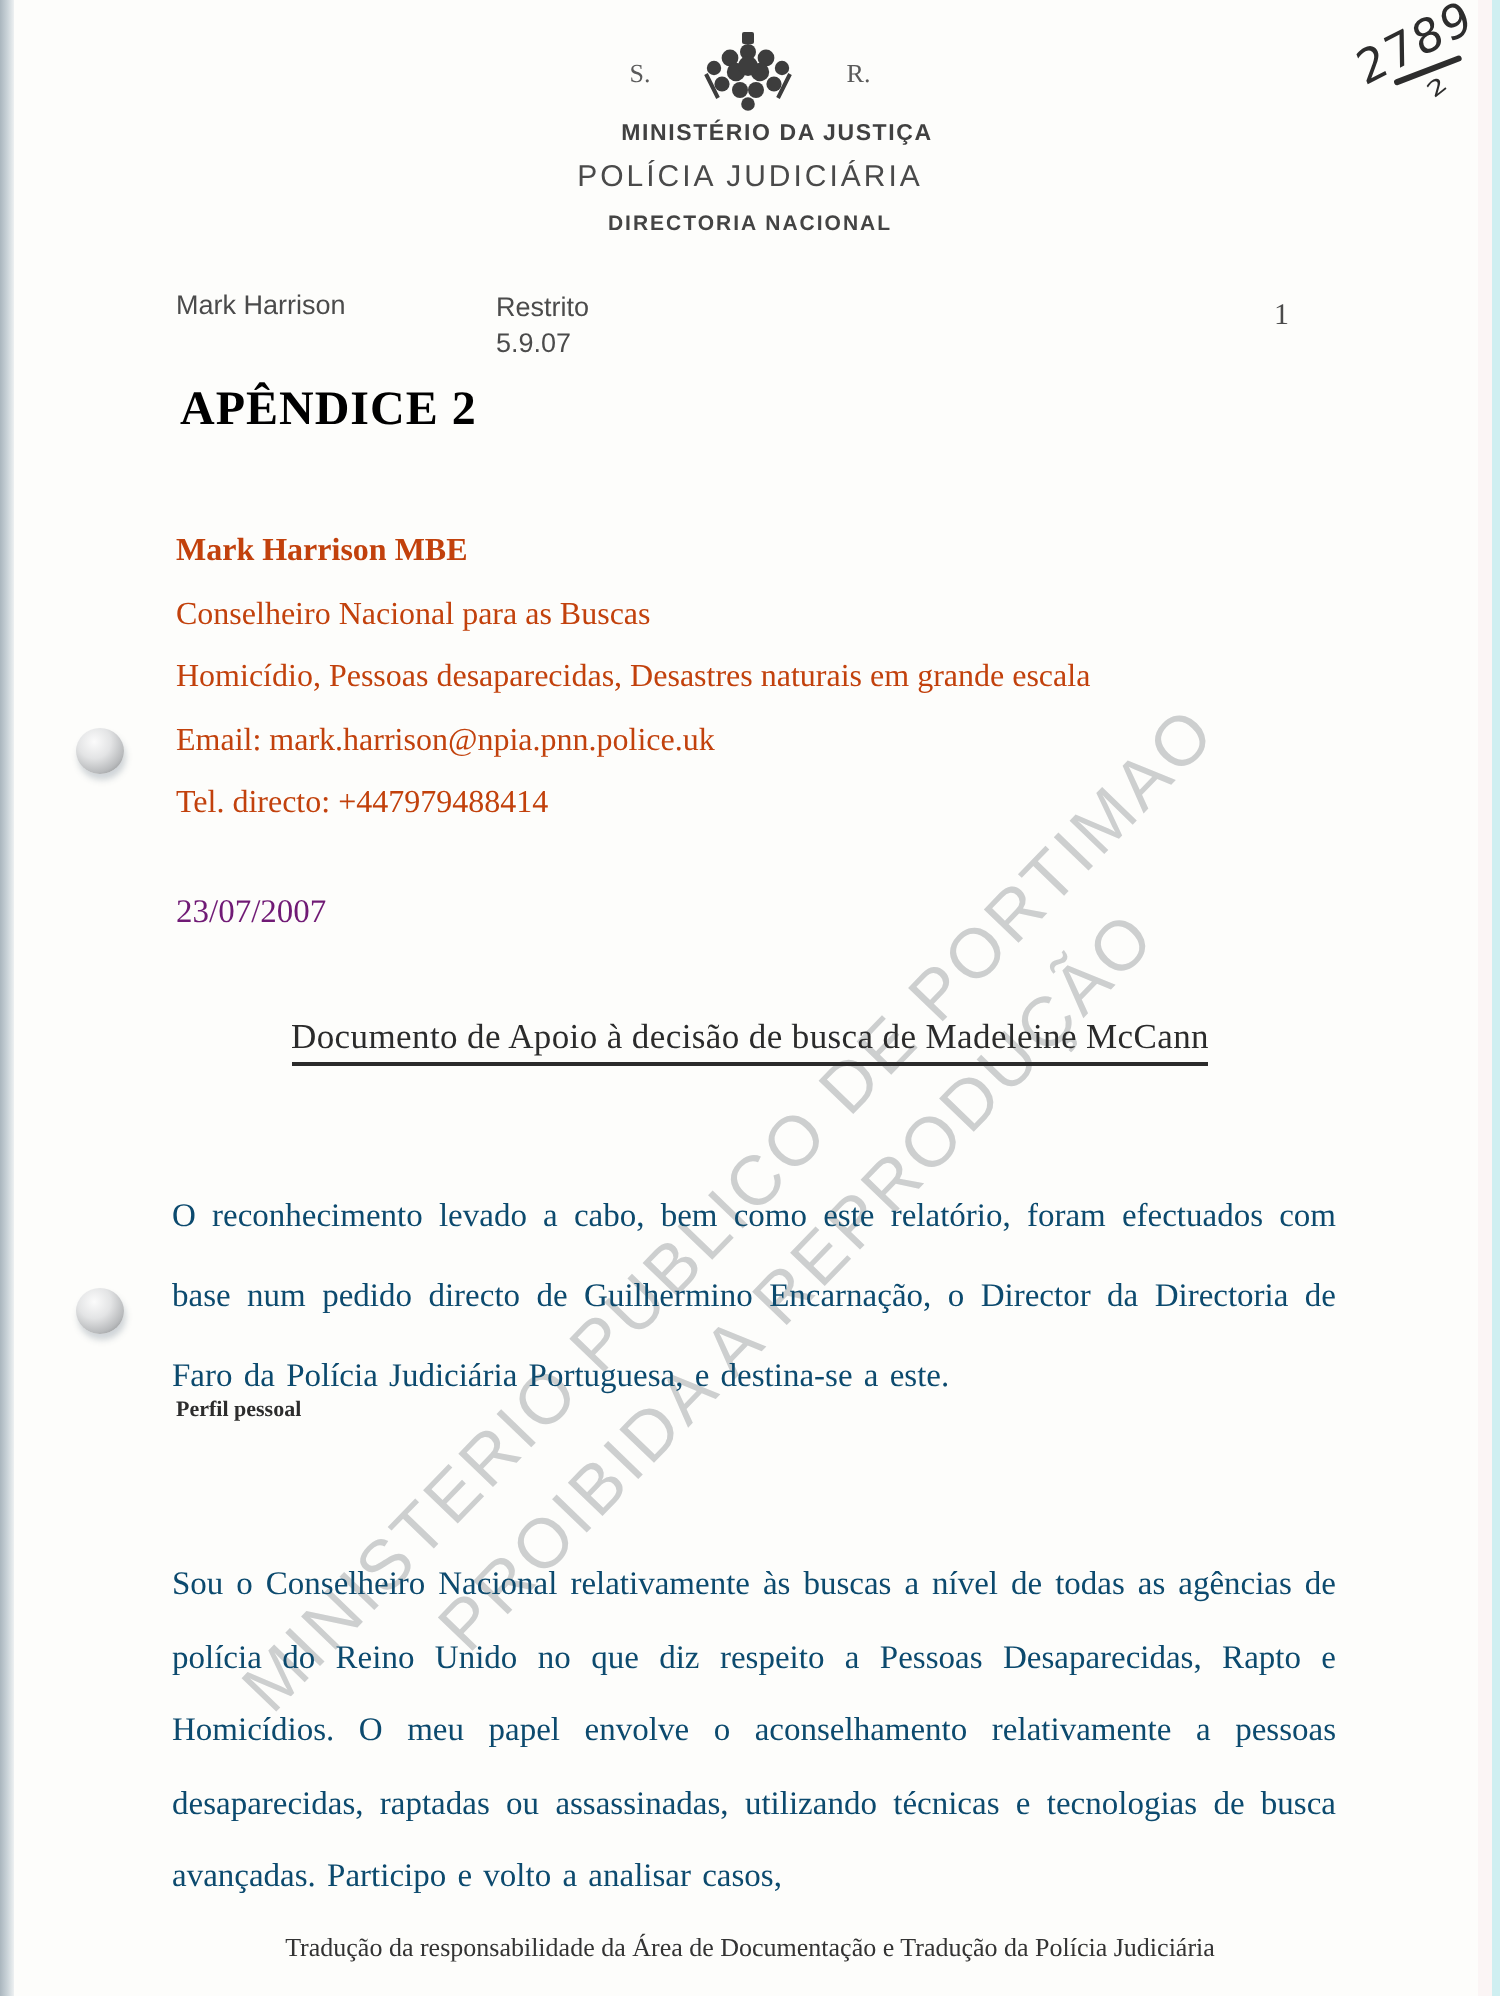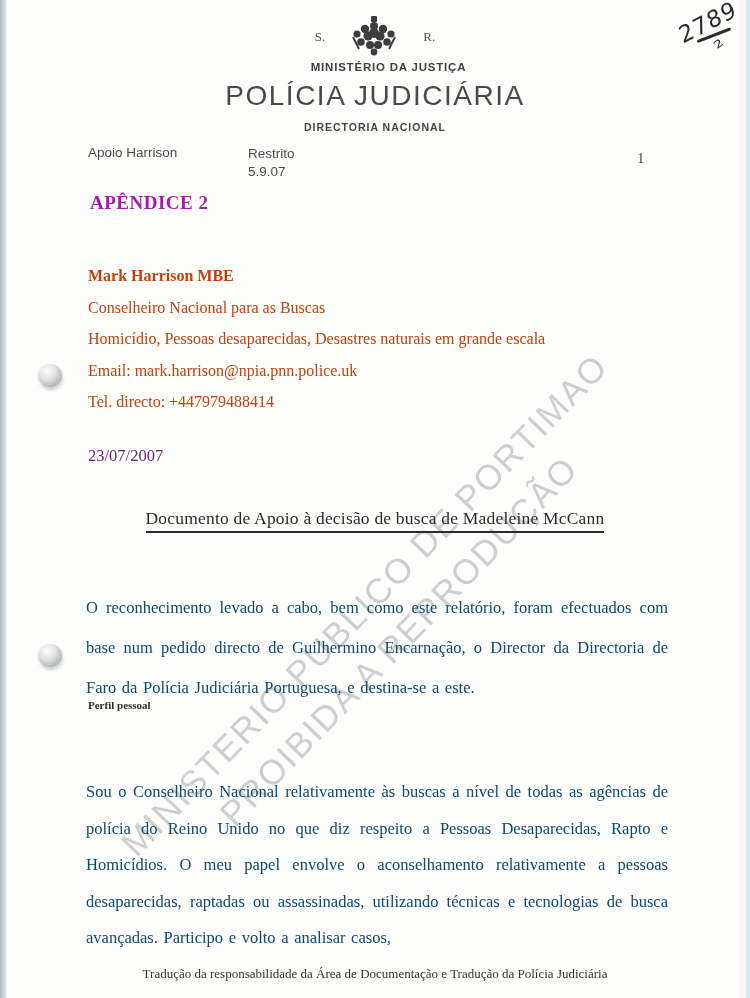--- a/index.html
+++ b/index.html
@@ -47,41 +47,41 @@
   .letterhead { position:absolute; left:0; top:14px; width:100%; text-align:center; }
   .crest-row { display:flex; align-items:center; justify-content:center; gap:20px; height:46px; }
   .crest-letter { font-size:13px; color:#5a5a5a; }
   .crest svg { display:block; }
   .ministry {
     margin-top:1px; font-family:"Liberation Sans", sans-serif;
     font-size:11.5px; font-weight:bold; letter-spacing:.8px; color:#414141;padding-left:27px;
   }
   .org {
     margin-top:7px; font-family:"Liberation Sans", sans-serif;
-    font-size:28px; font-weight:500; letter-spacing:1.5px; color:#4a4a4a;
+    font-size:15px; font-weight:500; letter-spacing:1.5px; color:#4a4a4a;
   }
   .division {
     margin-top:9px; font-family:"Liberation Sans", sans-serif;
     font-size:10.5px; font-weight:bold; letter-spacing:1px; color:#444444;
   }
 
   
   .meta-author {
     position:absolute; left:88px; top:145px;
     font-family:"Liberation Sans", sans-serif; font-size:13.5px; color:#4b4b4b;
   }
   .meta-center {
     position:absolute; left:248px; top:145px; width:104px; 
     font-family:"Liberation Sans", sans-serif; font-size:13.5px; color:#4b4b4b; line-height:18px;
   }
   .meta-center span { display:block; }
   .meta-page { position:absolute; left:637px; top:150px; font-size:15px; color:#4b4b4b; }
 
   
-  .appendix { position:absolute; left:90px; top:192px; font-size:19px; font-weight:bold; letter-spacing:.5px; color:#a21caf; }
+  .appendix { position:absolute; left:90px; top:192px; font-size:24px; font-weight:bold; letter-spacing:.5px; color:#000000; }
 
   .contact { position:absolute; left:88px; top:260px; font-size:16px; line-height:31.5px; color:#c2410c; }
   .contact-name { font-weight:bold; }
 
   .dateline { position:absolute; left:88px; top:446px; font-size:16.5px; color:#701a75; }
 
   .doc-title { position:absolute; left:0; top:508px; width:100%; text-align:center; z-index:1; }
   .doc-title span {
     display:inline-block; font-size:17.5px; font-weight:normal; color:#2b2b2b;
     border-bottom:2px solid #2b2b2b; padding-bottom:2px; letter-spacing:.2px;
@@ -150,21 +150,21 @@
           </g>
         </svg>
       </span>
       <span class="crest-letter">R.</span>
     </div>
     <div class="ministry">MINISTÉRIO DA JUSTIÇA</div>
     <div class="org">POLÍCIA JUDICIÁRIA</div>
     <div class="division">DIRECTORIA NACIONAL</div>
   </header>
 
-  <span class="meta-author">Apoio Harrison</span>
+  <span class="meta-author">Mark Harrison</span>
   <span class="meta-center">
     <span>Restrito</span>
     <span>5.9.07</span>
   </span>
   <span class="meta-page">1</span>
 
   <div class="appendix">APÊNDICE 2</div>
 
   <div class="contact">
     <div class="contact-name">Mark Harrison MBE</div>

